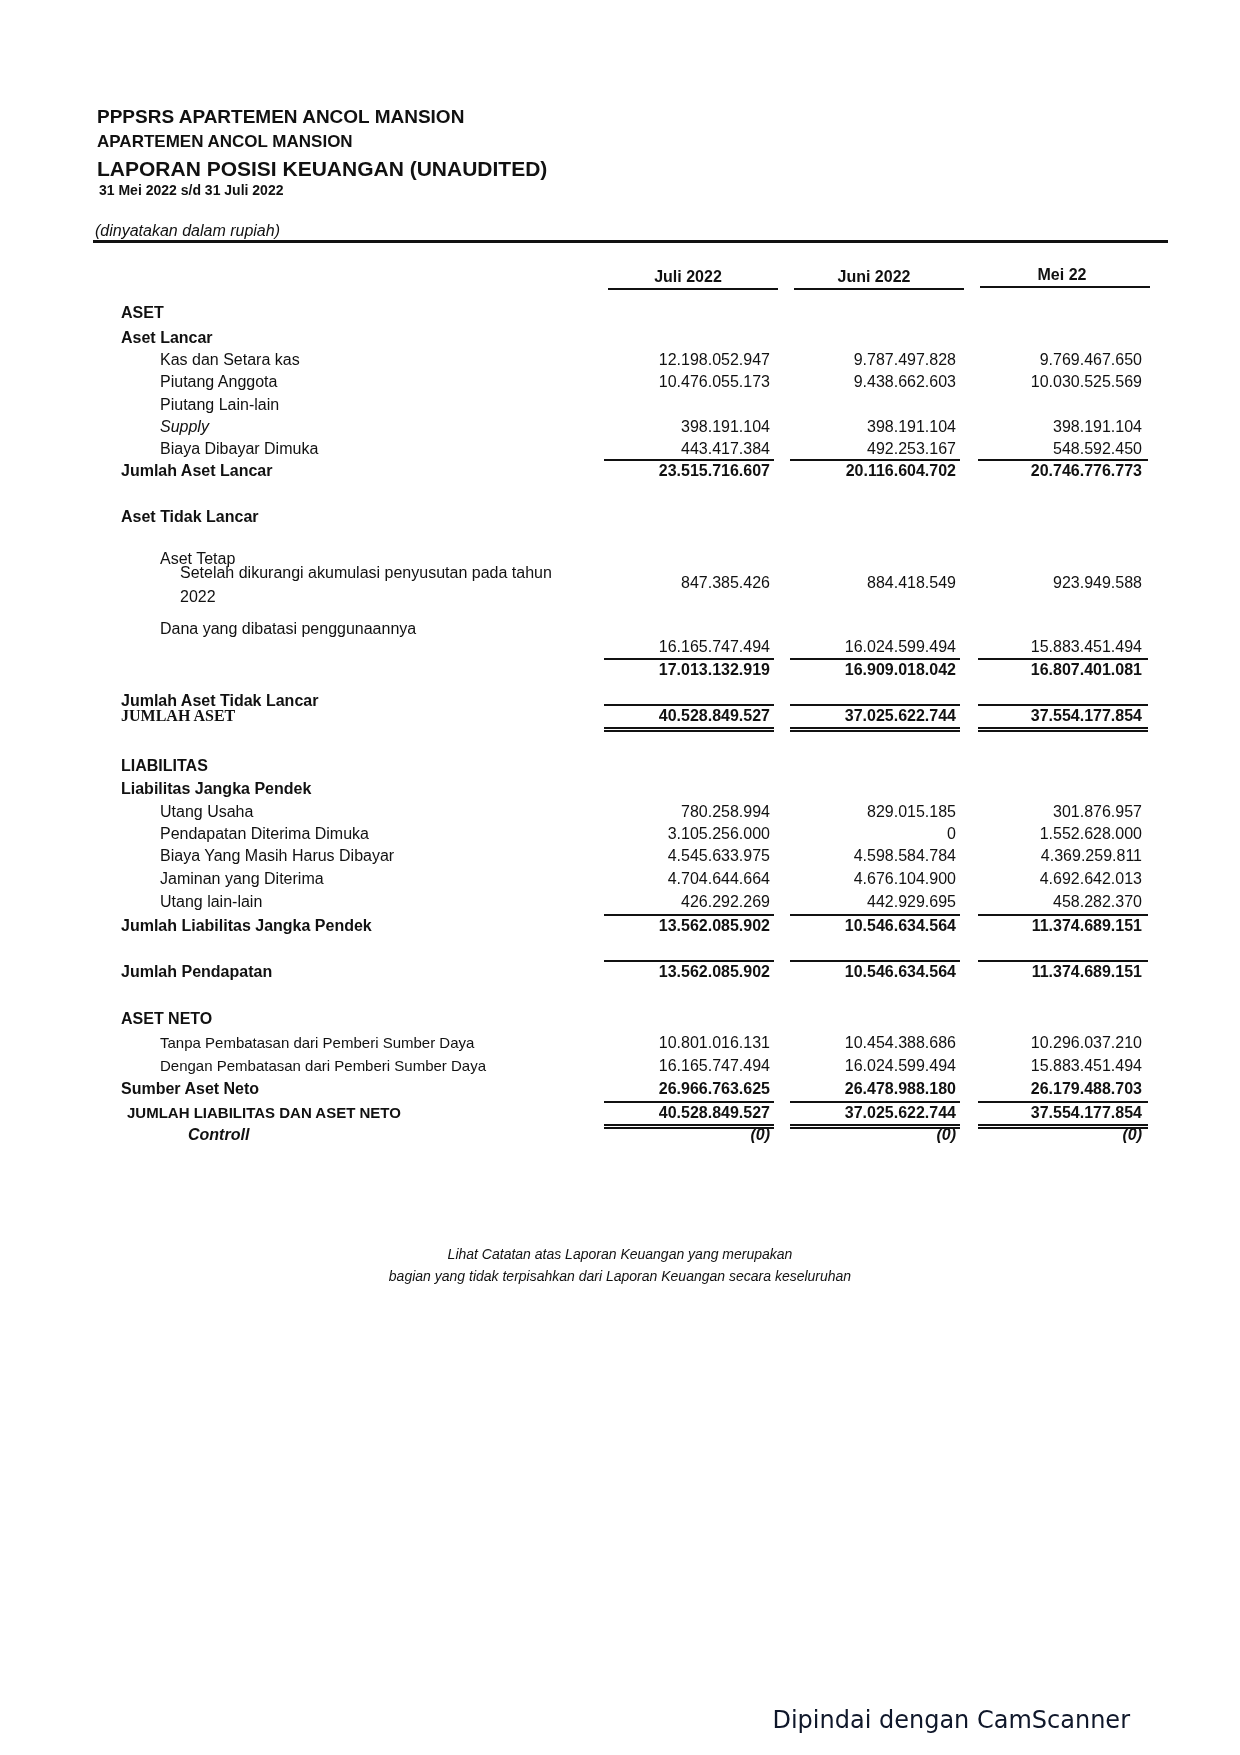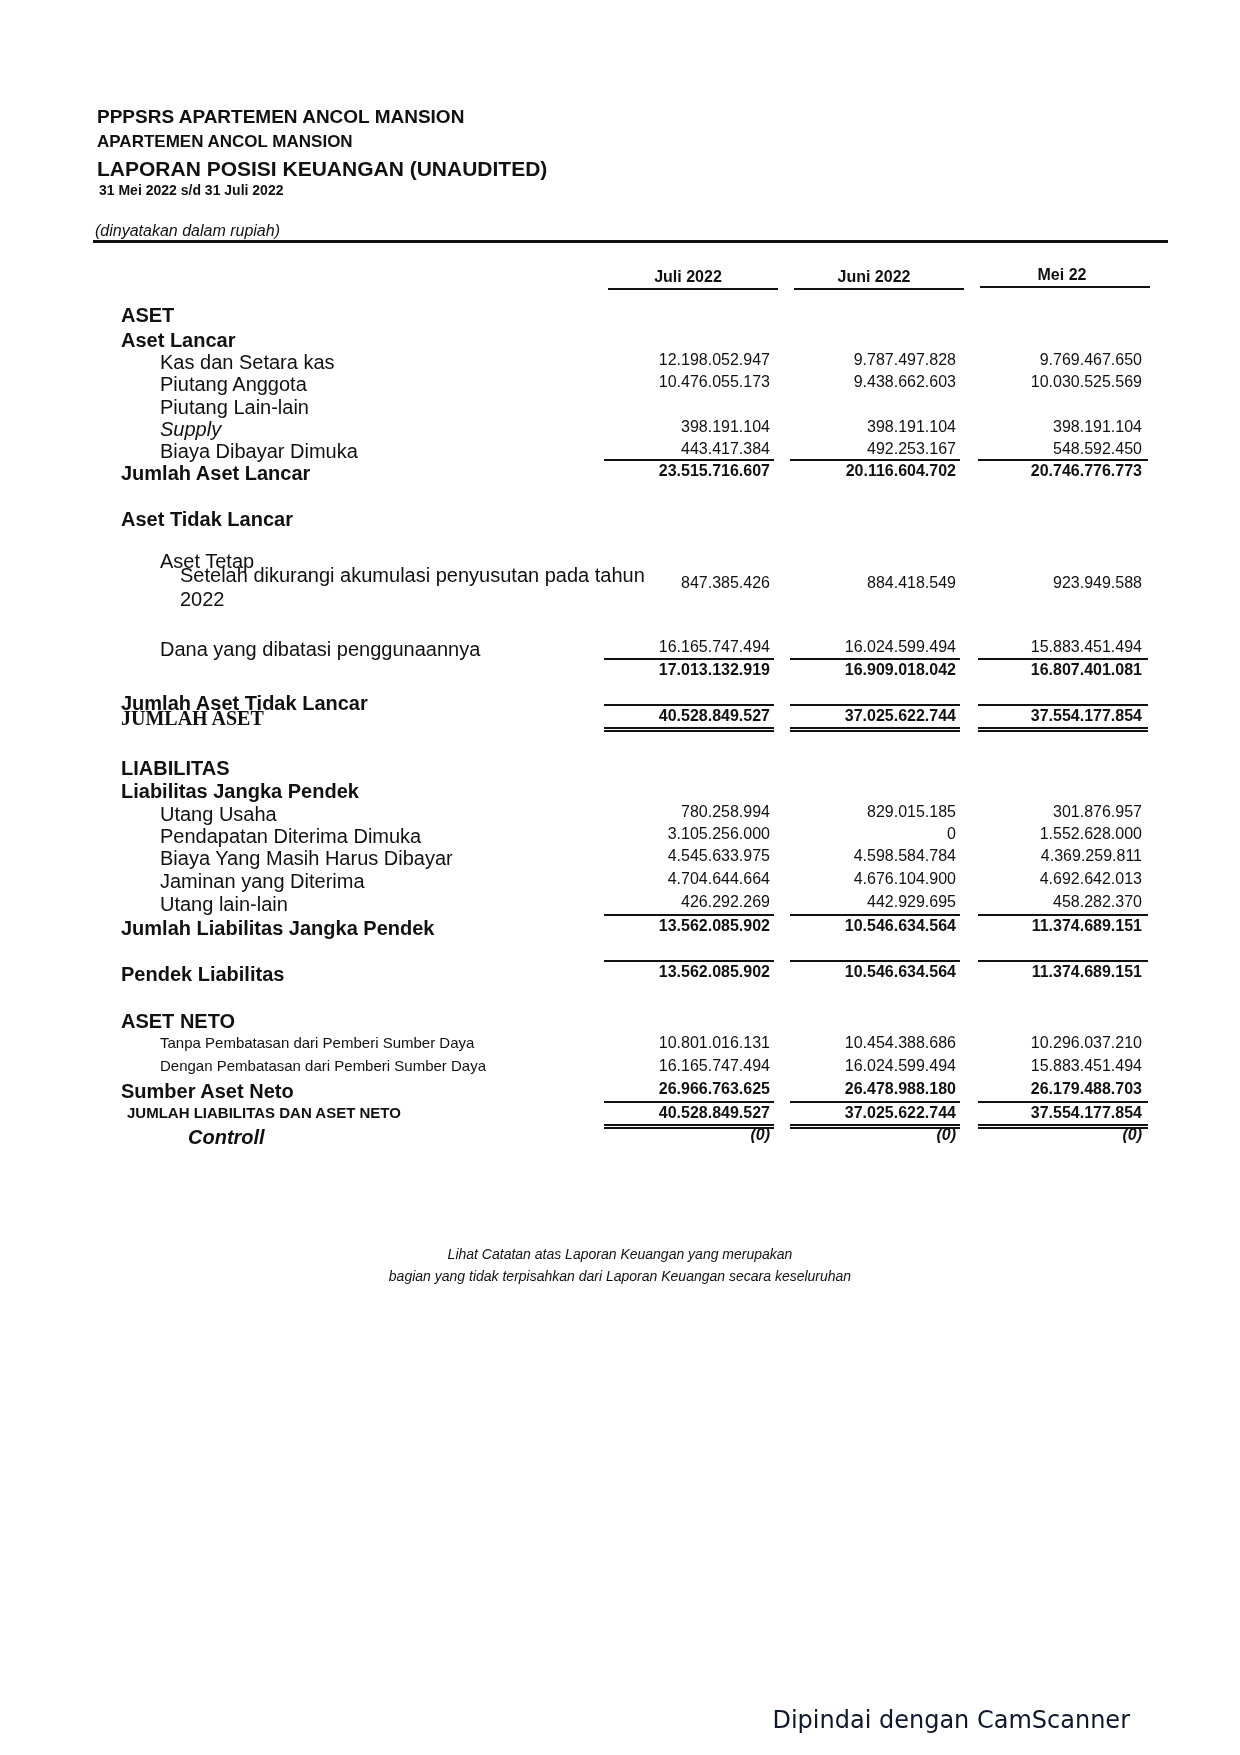--- a/index.html
+++ b/index.html
@@ -7,21 +7,21 @@
        font-family:"Liberation Sans",sans-serif;color:#111;}
   .abs{position:absolute;white-space:nowrap;}
   .hdr1{left:97px;top:106px;font-size:19px;font-weight:bold;}
   .hdr2{left:97px;top:132px;font-size:17px;font-weight:bold;}
   .hdr3{left:97px;top:157px;font-size:21px;font-weight:bold;}
   .hdr4{left:99px;top:182px;font-size:14px;font-weight:bold;}
   .unit{left:95px;top:222px;font-size:16px;font-style:italic;text-align:right;}
   .toprule{left:93px;top:240px;width:1075px;height:3px;background:#111;}
   .colhead{font-size:16px;font-weight:bold;text-align:center;width:168px;}
   .colrule{height:2px;background:#111;width:170px;}
-  .lbl{font-size:20px;}
+  .lbl{font-size:16px;}
   .b{font-weight:bold;}
   .i{font-style:italic;}
   .num{font-size:16px;text-align:right;width:170px;}
   .rule{position:absolute;height:2px;background:#111;width:170px;}
   .dbl{position:absolute;height:5px;width:170px;border-top:2px solid #111;border-bottom:2px solid #111;box-sizing:border-box;}
   .foot{font-size:14px;font-style:italic;width:1240px;text-align:center;left:0;}
   .scan{right:110px;top:1706px;font-size:24px;font-family:"DejaVu Sans",sans-serif;color:#0f172a;}
 </style>
 </head>
 <body>
@@ -64,21 +64,21 @@
     <div class="abs num b" style="left: 600px; top: 462px;">23.515.716.607</div>
     <div class="abs num b" style="left: 786px; top: 462px;">20.116.604.702</div>
     <div class="abs num b" style="left: 972px; top: 462px;">20.746.776.773</div>
     <div class="abs lbl b" style="left: 121px; top: 508px;">Aset Tidak Lancar</div>
     <div class="abs lbl" style="left: 160px; top: 550px;">Aset Tetap</div>
     <div class="abs lbl" style="left: 180px; top: 564px;">Setelah dikurangi akumulasi penyusutan  pada tahun</div>
     <div class="abs lbl" style="left: 180px; top: 588px;">2022</div>
     <div class="abs num" style="left: 600px; top: 574px;">847.385.426</div>
     <div class="abs num" style="left: 786px; top: 574px;">884.418.549</div>
     <div class="abs num" style="left: 972px; top: 574px;">923.949.588</div>
-    <div class="abs lbl" style="left: 160px; top: 638px;">Dana yang dibatasi penggunaannya</div>
+    <div class="abs lbl" style="left: 160px; top: 620px;">Dana yang dibatasi penggunaannya</div>
     <div class="abs num" style="left: 600px; top: 638px;">16.165.747.494</div>
     <div class="abs num" style="left: 786px; top: 638px;">16.024.599.494</div>
     <div class="abs num" style="left: 972px; top: 638px;">15.883.451.494</div>
     <div class="abs lbl b" style="left: 121px; top: 661px; margin-top: 31px;">Jumlah Aset Tidak Lancar</div>
     <div class="abs num b" style="left: 600px; top: 661px;">17.013.132.919</div>
     <div class="abs num b" style="left: 786px; top: 661px;">16.909.018.042</div>
     <div class="abs num b" style="left: 972px; top: 661px;">16.807.401.081</div>
     <div class="abs lbl b" style="left: 121px; top: 707px; font-family: Liberation Serif, serif;">JUMLAH ASET</div>
     <div class="abs num b" style="left: 600px; top: 707px;">40.528.849.527</div>
     <div class="abs num b" style="left: 786px; top: 707px;">37.025.622.744</div>
@@ -102,21 +102,21 @@
     <div class="abs num" style="left: 786px; top: 870px;">4.676.104.900</div>
     <div class="abs num" style="left: 972px; top: 870px;">4.692.642.013</div>
     <div class="abs lbl" style="left: 160px; top: 893px;">Utang lain-lain</div>
     <div class="abs num" style="left: 600px; top: 893px;">426.292.269</div>
     <div class="abs num" style="left: 786px; top: 893px;">442.929.695</div>
     <div class="abs num" style="left: 972px; top: 893px;">458.282.370</div>
     <div class="abs lbl b" style="left: 121px; top: 917px;">Jumlah Liabilitas Jangka Pendek</div>
     <div class="abs num b" style="left: 600px; top: 917px;">13.562.085.902</div>
     <div class="abs num b" style="left: 786px; top: 917px;">10.546.634.564</div>
     <div class="abs num b" style="left: 972px; top: 917px;">11.374.689.151</div>
-    <div class="abs lbl b" style="left: 121px; top: 963px;">Pendek Liabilitas</div>
+    <div class="abs lbl b" style="left: 121px; top: 963px;">Jumlah Pendapatan</div>
     <div class="abs num b" style="left: 600px; top: 963px;">13.562.085.902</div>
     <div class="abs num b" style="left: 786px; top: 963px;">10.546.634.564</div>
     <div class="abs num b" style="left: 972px; top: 963px;">11.374.689.151</div>
     <div class="abs lbl b" style="left: 121px; top: 1010px;">ASET NETO</div>
     <div class="abs lbl" style="left: 160px; top: 1034px; font-size: 15px;">Tanpa Pembatasan dari Pemberi Sumber Daya</div>
     <div class="abs num" style="left: 600px; top: 1034px;">10.801.016.131</div>
     <div class="abs num" style="left: 786px; top: 1034px;">10.454.388.686</div>
     <div class="abs num" style="left: 972px; top: 1034px;">10.296.037.210</div>
     <div class="abs lbl" style="left: 160px; top: 1057px; font-size: 15px;">Dengan Pembatasan dari Pemberi Sumber Daya</div>
     <div class="abs num" style="left: 600px; top: 1057px;">16.165.747.494</div>

